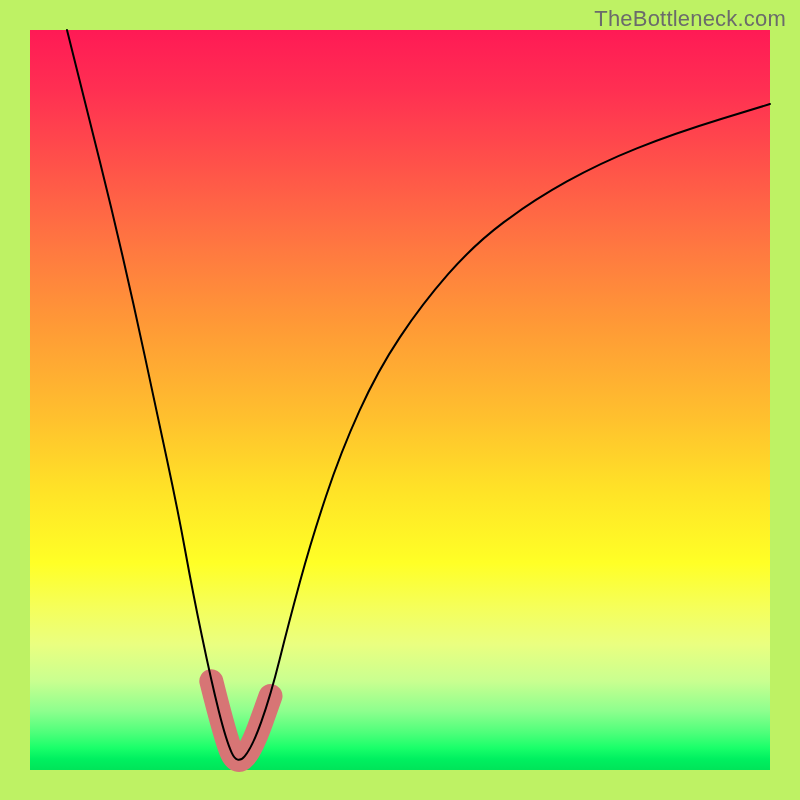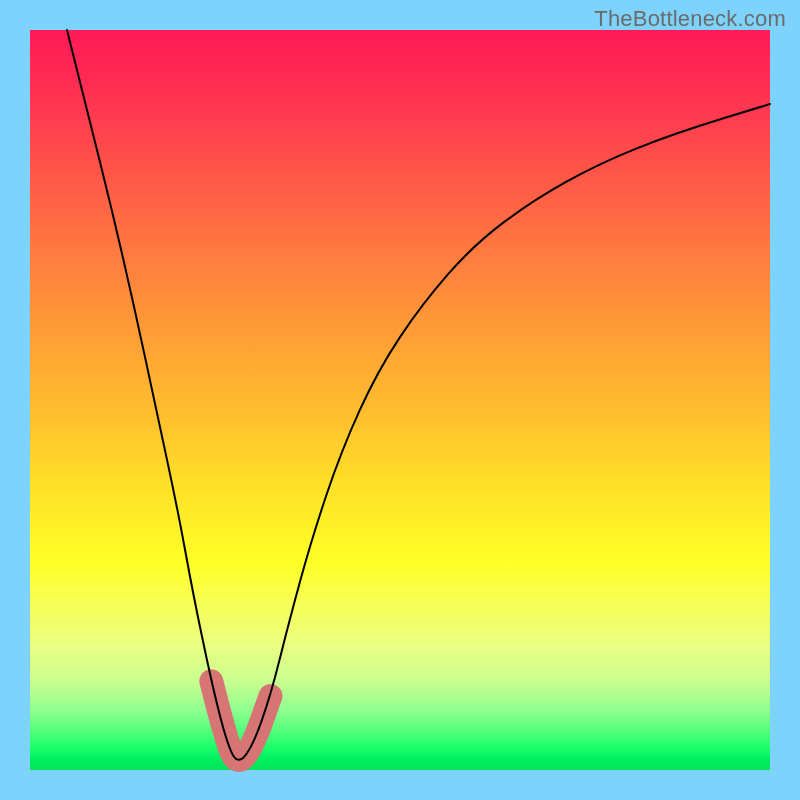--- a/index.html
+++ b/index.html
@@ -10,21 +10,21 @@
     background: #000;
     overflow: hidden;
     font-family: Arial, Helvetica, sans-serif;
   }
   .frame {
     position: absolute;
     top: 0;
     left: 0;
     width: 800px;
     height: 800px;
-    background: #7dd3fc;
+    background: #bef264;
   }
   .plot {
     position: absolute;
     left: 30px;
     top: 30px;
     width: 740px;
     height: 740px;
     
   }
   .gradient {

